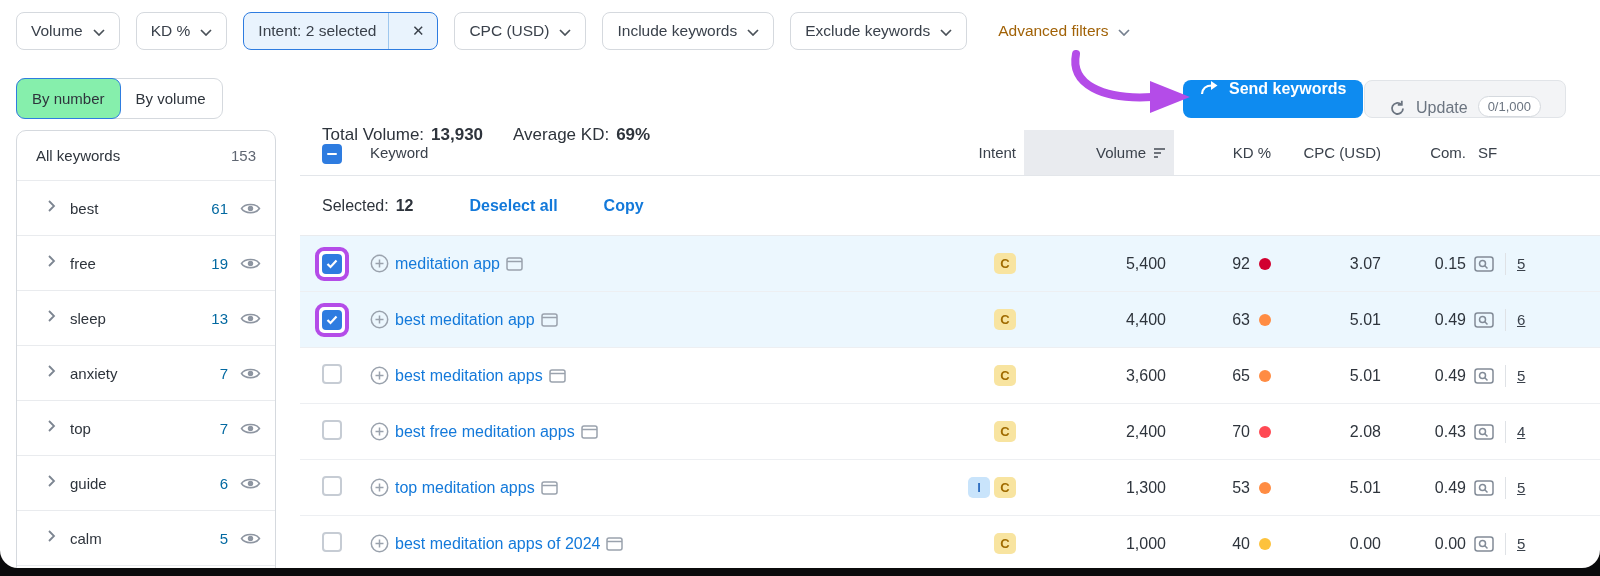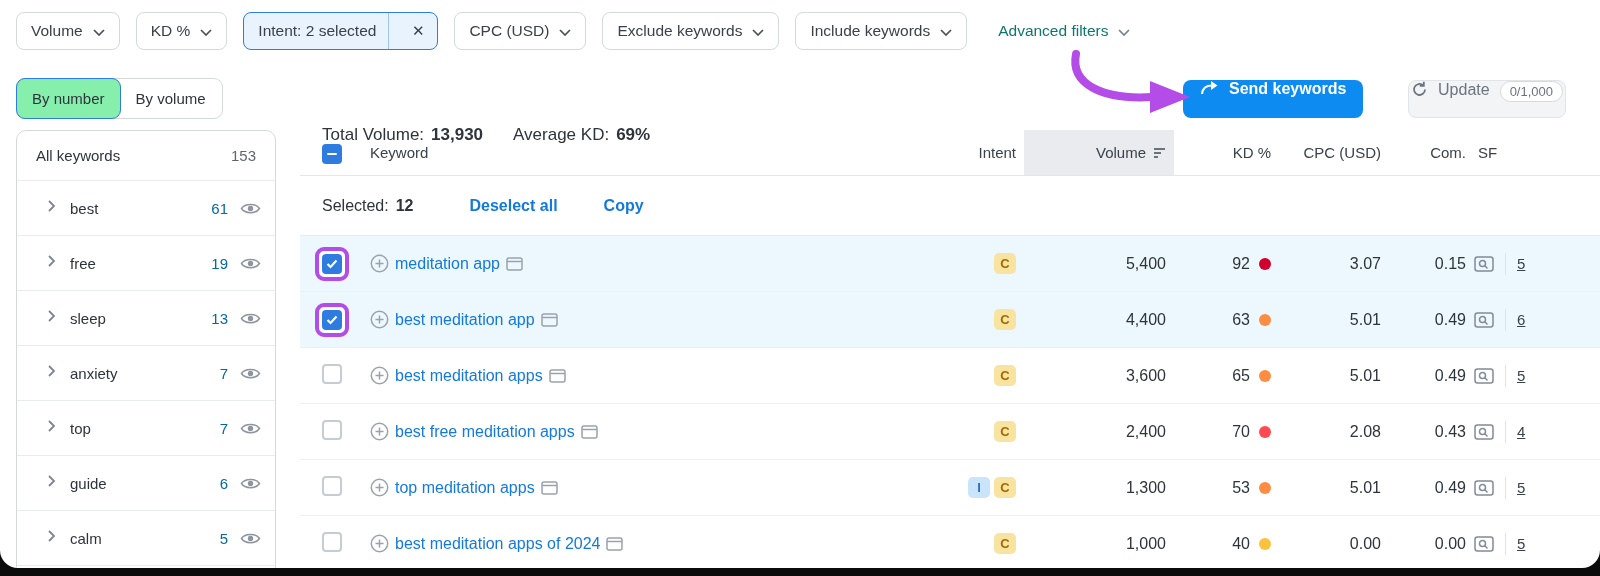--- a/index.html
+++ b/index.html
@@ -4,21 +4,21 @@
 <style>
   * { margin:0; padding:0; box-sizing:border-box; }
   html,body { width:1600px; height:576px; background:#0b0b0c; font-family:"Liberation Sans", sans-serif; }
   .screen { position:relative; width:1600px; height:568px; background:#fff; border-radius:0 0 18px 18px; overflow:hidden; }
 
   
   .filter-bar { position:absolute; top:12px; left:16px; display:flex; gap:16px; }
   .chip { height:38px; padding:0 14px; border:1px solid #d5d9de; border-radius:8px; background:#fff;
           display:inline-flex; align-items:center; gap:10px; font-size:15.5px; color:#3a414b; cursor:pointer; }
   .chip.active { background:#e9f3fd; border-color:#2e7ce0; padding-right:0; }
-  .chip.ghost { border-color:transparent; color:#0f766e; }
+  .chip.ghost { border-color:transparent; color:#a16207; }
   .chip .chev { display:inline-flex; margin-top:2px; }
   .chip-div { width:1px; align-self:stretch; background:#9ec7ee; margin-left:2px; }
   .chip-x { width:38px; height:100%; display:flex; align-items:center; justify-content:center; font-size:15px; color:#3a414b; }
 
   
   .seg { position:absolute; top:78px; left:16px; display:inline-flex; border:1px solid #d5d9de; border-radius:9px; background:#fff; }
   .seg-btn { padding:10px 15px; font-size:15px; color:#2e343c; border:1px solid transparent; border-radius:9px; cursor:pointer; background:transparent; }
   .seg-btn.on { border-color:#2e7ce0; margin:-1px; position:relative; z-index:2; background:#86efac; }
   .side-list { position:absolute; top:130px; left:16px; width:260px; height:470px; border:1px solid #d5d9de; border-radius:10px 10px 0 0; background:#fff; overflow:hidden; }
   .all-row { height:50px; padding:0 19px; display:flex; align-items:center; justify-content:space-between; border-bottom:1px solid #e9ebee; font-size:15px; color:#2e343c; cursor:pointer; }
@@ -26,22 +26,22 @@
   .grp { height:55px; padding:0 14px 0 30px; display:flex; align-items:center; border-bottom:1px solid #e9ebee; cursor:pointer; }
   .grp-label { margin-left:14px; flex:1; font-size:15px; color:#2e343c; }
   .grp-count { margin-right:12px; font-size:15px; color:#0369a1; }
 
   
   .stats { position:absolute; left:322px; top:89px; font-size:17px; color:#2e343c; display:flex; align-items:center;margin-top:36px; }
   .stats b { font-weight:700; }
   .stats .gap-s { width:7px; } .stats .gap-l { width:30px; }
   .send-btn { position:absolute; left:1183px; top:80px; height:38px; padding:0 17px; background:#0e8bf0; border:none; border-radius:8px;
               color:#fff; font-size:16px; font-weight:700; font-family:inherit; display:flex; gap:10px; cursor:pointer; }
-  .update-btn { position:absolute; right:34px; top:80px; height:38px; padding:0 2px; background:#f3f4f6; border:1px solid #e1e4e8; border-radius:8px;
-              color:#6b7480; font-size:16px; font-family:inherit; display:flex; align-items:flex-start; gap:10px; cursor:pointer; }
+  .update-btn { position:absolute; right:34px; top:80px; height:38px; padding:0 24px; background:#f3f4f6; border:1px solid #e1e4e8; border-radius:8px;
+              color:#6b7480; font-size:16px; font-family:inherit; display:flex; align-items:flex-end; gap:10px; cursor:pointer; }
   .quota { background:#fff; border:1px solid #d5d9de; border-radius:12px; padding:2px 9px; font-size:13px; color:#6b7480; }
   .annot-arrow { position:absolute; left:1040px; top:42px; pointer-events:none; z-index:5; }
 
   
   .table { position:absolute; left:300px; top:130px; width:1300px; }
   .grid { display:grid; grid-template-columns:48px 544px 110px 150px 105px 110px 85px 110px; padding-left:22px; align-items:center; }
   .thead { height:46px; border-bottom:1px solid #e3e6ea; font-size:15px; color:#3a414b; }
   .th-r { text-align:right; padding-right:8px; }
   .th-vol { background:#e9ebef; height:100%; display:flex; align-items:center; justify-content:flex-end; gap:7px; padding-right:8px; cursor:pointer; }
   .sel-bar { height:60px; display:flex; align-items:center; padding-left:22px; border-bottom:1px solid #e9ebee; font-size:16px; color:#2e343c; }
@@ -96,29 +96,29 @@
     </div>
     <div class="chip">
       <span>CPC (USD)</span>
       <span class="chev">
           <svg width="12" height="7" viewBox="0 0 12 7">
             <path d="M1 1 L6 6 L11 1" fill="none" stroke="#4a5158" stroke-width="1.7"></path>
           </svg>
         </span>
     </div>
     <div class="chip">
-      <span>Exclude keywords</span>
+      <span>Include keywords</span>
       <span class="chev">
           <svg width="12" height="7" viewBox="0 0 12 7">
             <path d="M1 1 L6 6 L11 1" fill="none" stroke="#4a5158" stroke-width="1.7"></path>
           </svg>
         </span>
     </div>
     <div class="chip">
-      <span>Include keywords</span>
+      <span>Exclude keywords</span>
       <span class="chev">
           <svg width="12" height="7" viewBox="0 0 12 7">
             <path d="M1 1 L6 6 L11 1" fill="none" stroke="#4a5158" stroke-width="1.7"></path>
           </svg>
         </span>
     </div>
     <div class="chip ghost">
       <span>Advanced filters</span>
       <span class="chev">
           <svg width="12" height="7" viewBox="0 0 12 7">

